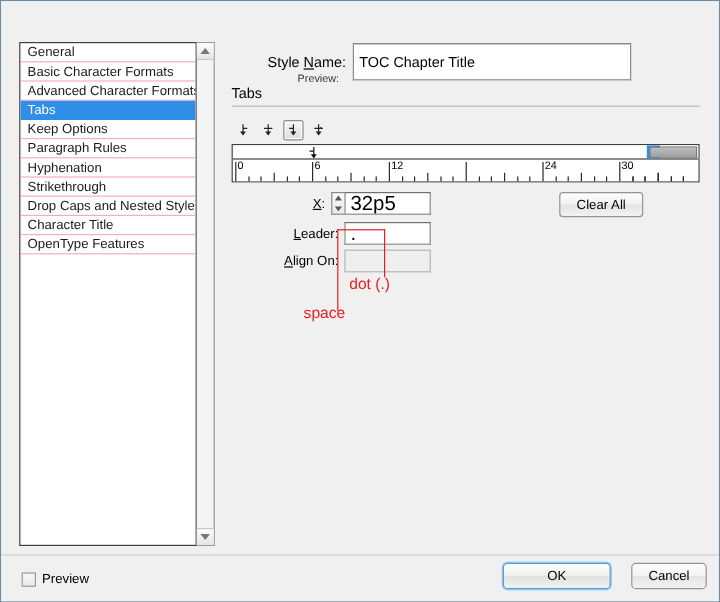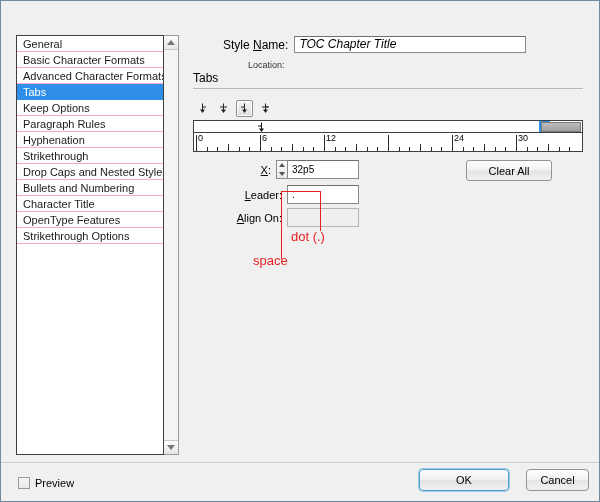--- a/index.html
+++ b/index.html
@@ -110,31 +110,30 @@
 
   
   .style-name-row {
     position: absolute;
     left: 222px; top: 35px;
     display: flex; align-items: center;
   }
   .style-name-label { font-size: 12px; color: #000; margin-right: 6px; }
   .style-name-label u { text-decoration: underline; }
   .style-name-input {
-    width: 232px; height: 17px;
+    width: 232px; height: 31px;
     border: 1px solid #8a8a8a;
     border-top-color: #6f6f6f;
     background: #fff;
     font-family: "Liberation Sans", sans-serif;
     font-size: 12px;
     color: #000;
     padding: 0 4px;
     box-sizing: border-box;
     line-height: 17px;
-    font-style: italic;
   }
   .location-label {
     position: absolute;
     left: 247px; top: 59px;
     font-size: 9px;
     color: #333;
   }
 
   
   .section-header {
@@ -267,21 +266,21 @@
     border-left-width: 3px; border-right-width: 3px;
   }
   .stepper .tri-up { border-bottom-width: 4px; border-bottom-color: #555; }
   .stepper .tri-down { border-top-width: 4px; border-top-color: #555; }
   .text-input {
     width: 64px; height: 19px;
     border: 1px solid #8a8a8a;
     border-top-color: #6f6f6f;
     background: #fff;
     font-family: "Liberation Sans", sans-serif;
-    font-size: 10px;
+    font-size: 17px;
     color: #000;
     padding: 0 4px;
     box-sizing: border-box;
     line-height: 17px;
   }
   .text-input.wide { width: 72px; }
   .text-input.disabled {
     background: #efefef;
     border-color: #b4b4b4;
     color: #888;
@@ -293,21 +292,21 @@
     background: linear-gradient(to bottom, #fdfdfd 0%, #f2f2f2 48%, #e4e4e4 52%, #f2f2f2 100%);
     border: 1px solid #949494;
     border-radius: 3px;
     font-family: "Liberation Sans", sans-serif;
     font-size: 11px;
     color: #000;
     display: flex; align-items: center; justify-content: center;
     box-sizing: border-box;
   }
   .btn-repeat { position: absolute; left: 370px; top: 159px; width: 85px; }
-  .btn-clearall { position: absolute; left: 465px; top: 159px; width: 86px; }
+  .btn-clearall { position: absolute; left: 465px; top: 159px; width: 70px; }
 
   
   .ann-line {
     position: absolute;
     background: #e81f1f;
   }
   .ann-text {
     position: absolute;
     color: #e81f1f;
     font-family: "Liberation Sans", sans-serif;
@@ -362,40 +361,38 @@
     <div class="sidebar">
         <div class="sidebar-item"><span>General</span></div>
         <div class="sidebar-item"><span>Basic Character Formats</span></div>
         <div class="sidebar-item"><span>Advanced Character Formats</span></div>
         <div class="sidebar-item selected"><span>Tabs</span></div>
         <div class="sidebar-item"><span>Keep Options</span></div>
         <div class="sidebar-item"><span>Paragraph Rules</span></div>
         <div class="sidebar-item"><span>Hyphenation</span></div>
         <div class="sidebar-item"><span>Strikethrough</span></div>
         <div class="sidebar-item"><span>Drop Caps and Nested Styles</span></div>
-        <div class="sidebar-item"><span>Bullets and Numbering</span></div>
         <div class="sidebar-item"><span>Character Title</span></div>
         <div class="sidebar-item"><span>OpenType Features</span></div>
-        <div class="sidebar-item"><span>Strikethrough Options</span></div>
       </div>
 
     <div class="sb-scroll">
       <div class="sb-arrow up">
         <span class="tri-up"></span>
       </div>
       <div class="sb-arrow down">
         <span class="tri-down"></span>
       </div>
     </div>
 
     <div class="style-name-row">
       <span class="style-name-label"><span>Style </span><u>N</u><span>ame:</span></span>
       <input class="style-name-input" type="text" value="TOC Chapter Title" style="">
     </div>
-    <div class="location-label">Location:</div>
+    <div class="location-label">Preview:</div>
 
     <div class="section-header">Tabs</div>
     <div class="section-rule"></div>
 
     <div class="tab-buttons">
         <div class="tab-btn">
           <svg width="9" height="11" viewBox="0 0 9 11">
             <line x1="4.5" y1="0.5" x2="4.5" y2="9" stroke="#222" stroke-width="1"></line>
             <polygon points="2,6.5 7,6.5 4.5,10" fill="#222"></polygon>
             <line x1="4.5" y1="4" x2="8" y2="4" stroke="#222" stroke-width="1"></line>

